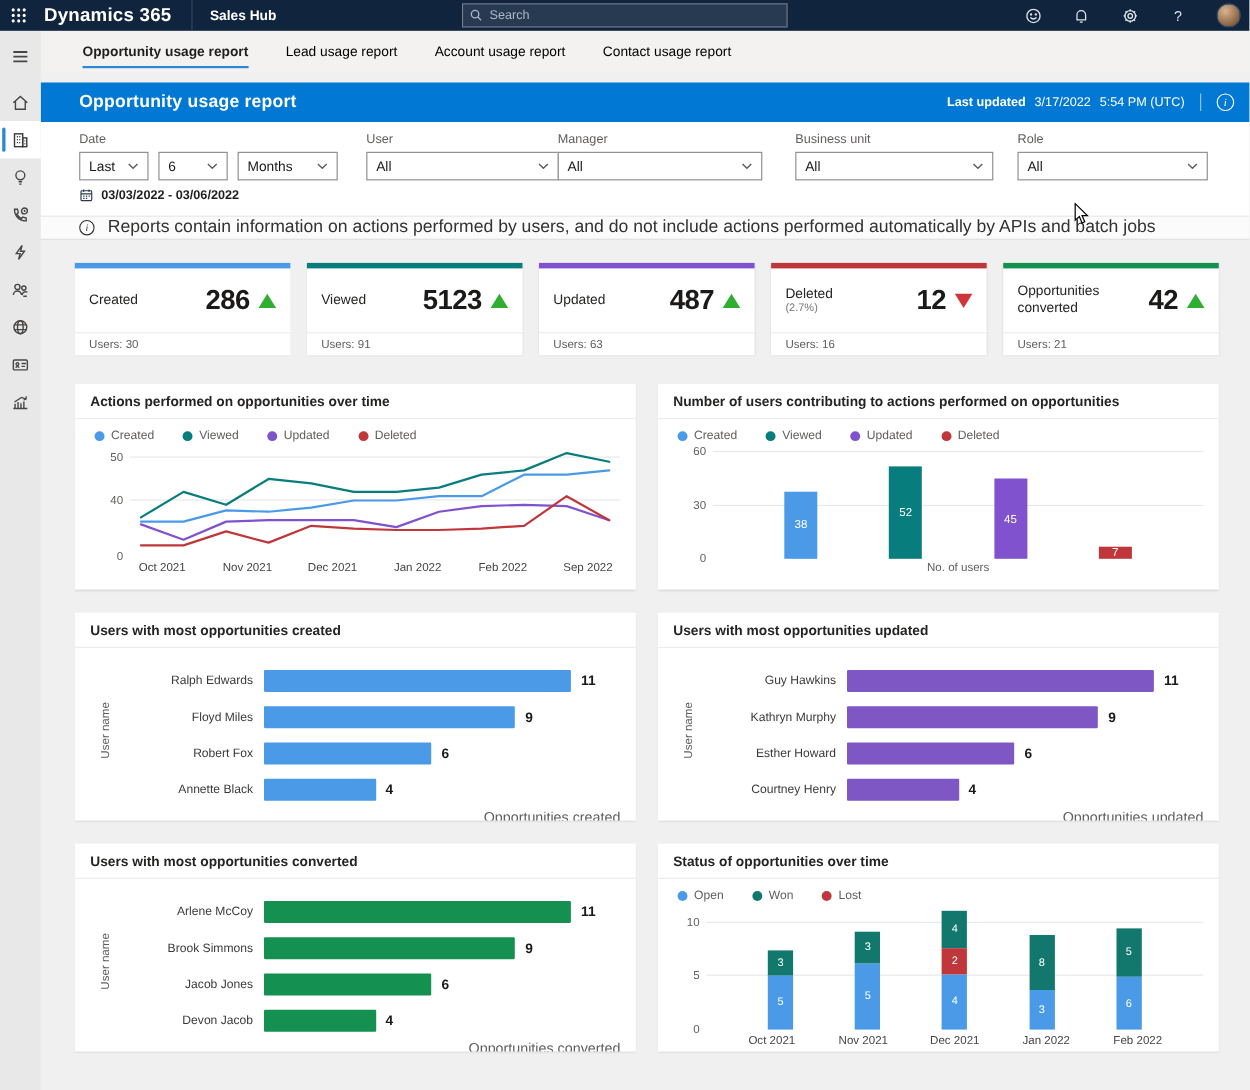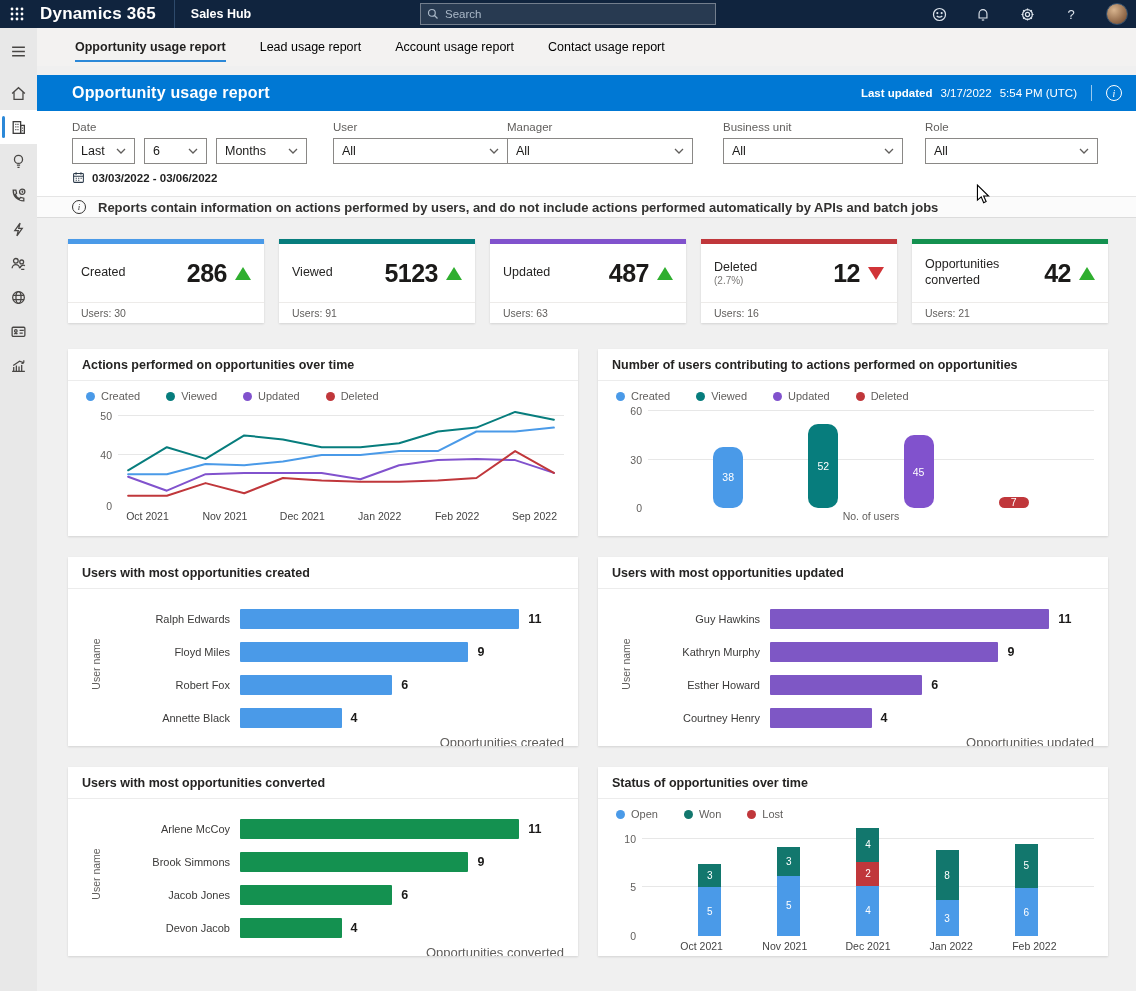--- a/index.html
+++ b/index.html
@@ -48,21 +48,21 @@
   .filters { background:#fff; height:86px; position:relative; border-bottom:1px solid #e5e5e5; }
   .fgroup { position:absolute; top:10px; }
   .flabel { font-size:11.5px; color:#605e5c; margin-bottom:5px; }
   .frow { display:flex; gap:9px; }
   .selbox { height:26px; border:1px solid #8a8886; background:#fff; display:flex; align-items:center; justify-content:space-between; padding:0 8px; font-size:12.5px; color:#1b1a19; cursor:pointer; }
   .selbox .chev { color:#605e5c; }
   .daterange { position:absolute; left:35px; top:60px; display:flex; align-items:center; gap:7px; font-size:11.5px; font-weight:bold; color:#1f1f1f; }
 
   .notice { background:#fbfbfb; height:21px; display:flex; align-items:center; padding-left:35px; gap:12px; border-bottom:1px solid #dcdcdc; }
   .notice .ni { width:14px; height:14px; border:1.2px solid #323130; border-radius:50%; color:#323130; display:flex; align-items:center; justify-content:center; font-size:9px; font-style:italic; font-family:"Liberation Serif",serif; flex:none; }
-  .notice .ntext { font-size:13px; color:#323130;font-weight:bold; }
+  .notice .ntext { font-size:16px; color:#323130; }
 
   
   .content { padding:21px 0 0 31px; width:1099px; }
   .kpi-row { display:grid; grid-template-columns:repeat(5,196px); gap:15px; width:1040px; }
   .kpi { background:#fff; height:84px; display:flex; flex-direction:column; box-shadow:0 1px 2px rgba(0,0,0,.12); }
   .kpi-strip { height:5px; }
   .kpi-body { flex:1; display:flex; align-items:center; justify-content:space-between; padding:0 13px; }
   .kpi-label { font-size:12.5px; color:#252423; line-height:1.25; max-width:92px; }
   .kpi-sub { font-size:10px; color:#797775; }
   .kpi-valwrap { display:flex; align-items:center; gap:8px; }
@@ -81,21 +81,21 @@
   .dot { width:9px; height:9px; border-radius:50%; flex:none; }
 
   .plot { position:relative; margin-left:36px; }
   .gridline { position:absolute; left:0; right:0; height:1px; background:#e7e7e7; }
   .tick { position:absolute; left:-34px; width:28px; text-align:right; font-size:10.5px; color:#605e5c; }
   .xlabels { position:relative; margin-left:36px; height:15px; margin-top:4px; }
   .xlabels span { position:absolute; transform:translateX(-50%); font-size:10.5px; color:#444; white-space:nowrap; }
   .axis-xlabel { text-align:center; font-size:10.5px; color:#605e5c; margin-top:2px; }
 
   .vbars { position:absolute; inset:0; display:flex; justify-content:space-evenly; align-items:flex-end; }
-  .vbar { display:flex; align-items:center; justify-content:center; color:#fff; font-size:10.5px;border-radius:10px; }
+  .vbar { display:flex; align-items:center; justify-content:center; color:#fff; font-size:10.5px; }
   .stackcol { display:flex; flex-direction:column; justify-content:flex-end; }
   .seg { display:flex; align-items:center; justify-content:center; color:#fff; font-size:10px; }
 
   .hbar-wrap { position:relative; padding:6px 0 0 20px; }
   .hbar-ylab { position:absolute; left:-12px; top:62px; transform:rotate(-90deg); font-size:10.5px; color:#605e5c; white-space:nowrap; }
   .hrow { display:flex; align-items:center; height:33px; }
   .hname { width:138px; text-align:right; padding-right:10px; font-size:11px; color:#3b3a39; flex:none; }
   .htrack { flex:1; display:flex; align-items:center; }
   .hbar { height:20px; border-radius:1px; }
   .hval { font-size:12.5px; font-weight:bold; color:#1b1a19; margin-left:9px; }

